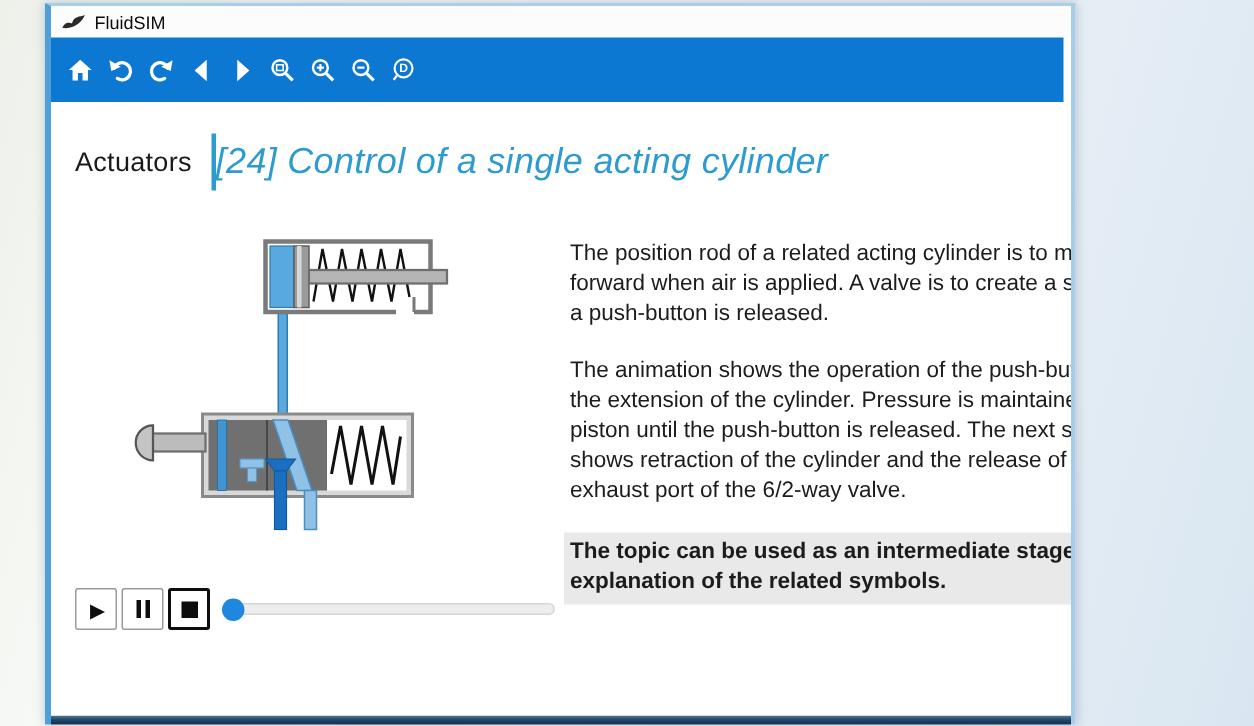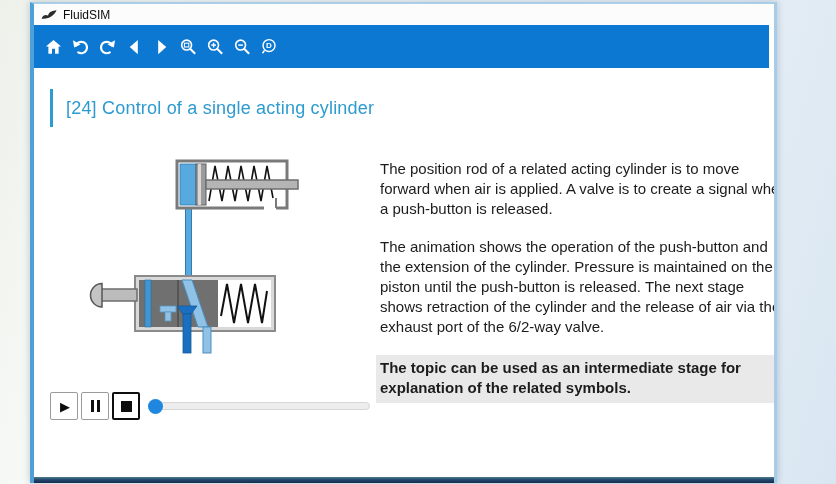--- a/index.html
+++ b/index.html
@@ -1,39 +1,39 @@
 <!DOCTYPE html>
 <html><head>
 <meta charset="utf-8">
 <style>
   * { margin:0; padding:0; box-sizing:border-box; }
   html,body { width:836px; height:484px; overflow:hidden;
     font-family:"Liberation Sans", sans-serif;
     background:linear-gradient(105deg,#edf1ea 0%,#f8faf7 18%,#f2f5f3 35%,#e9f0f6 70%,#d9e6f1 100%);
   }
-  .window { position:absolute; left:30px; top:2px; width:747px; height:481px;
+  .window { position:absolute; left:30px; top:2px; width:687px; height:481px;
     display:flex; flex-direction:column;
     border-left:4px solid #4f9fd9; border-right:3px solid #a6cce7; border-top:2px solid #aacde8;
     box-shadow:0 0 7px rgba(40,70,110,.28); background:#fff; }
   .titlebar { height:21px; background:#fcfcfc; display:flex; align-items:center; padding-left:7px; flex:0 0 auto; }
   .titlebar .logo { width:16px; height:12px; margin-right:6px; }
   .titlebar .title { font-size:12px; color:#0c0c0c; }
   .toolbar { height:43px; background:#0d78d1; margin-right:5px; display:flex; align-items:center;
     padding-left:7px; gap:3px; flex:0 0 auto; }
   .tbtn { width:24px; height:26px; display:flex; align-items:center; justify-content:center;
     background:transparent; border:none; cursor:pointer; }
   .tbtn svg { width:19px; height:18px; display:block; }
   .content { flex:1 1 auto; background:#ffffff; position:relative; overflow:hidden; }
   .bottomstrip { height:6px; flex:0 0 auto;
     background:linear-gradient(#4e7d8e 0%, #24486e 45%, #152d4e 100%); }
 
   .headrow { position:absolute; left:16px; top:21px; display:flex; align-items:center; }
   .category { font-size:18px; color:#1a1a1a; padding-right:13px; letter-spacing:.2px; }
   .headdivider { width:3px; height:38px; background:#2d9bd0; }
-  .pagetitle { font-size:18px; color:#2d9bd0; padding-left:13px; letter-spacing:.2px; }
+  .pagetitle { font-size:24px; color:#2d9bd0; letter-spacing:.2px;font-style:italic; }
 
   .diagram { position:absolute; left:51px; top:80px; width:285px; height:225px; }
 
   .textcol { position:absolute; left:346px; top:91px; width:408px; }
   .textcol p { font-size:15px; line-height:20px; color:#1c1c1c; margin:0 0 18px 0; }
   .textcol p.highlight { background:#e9e9e9; margin-top:12px; padding:3px 6px 5px 4px; margin-left:-4px;font-weight:bold; }
 
   .controls { position:absolute; left:16px; top:324px; display:flex; align-items:center; }
   .pbtn { width:28px; height:28px; background:#fff; border:1px solid #9a9a9a; border-radius:2px;
     margin-right:3px; display:flex; align-items:center; justify-content:center; cursor:pointer; padding:0; }
@@ -116,20 +116,21 @@
         <circle cx="9.5" cy="7.5" r="6.3" stroke="#fff" stroke-width="1.5" fill="none"></circle>
         <text x="9.5" y="10.4" font-size="8.5" font-weight="bold" fill="#fff" text-anchor="middle" font-family="Liberation Sans, sans-serif">D</text>
         <line x1="4.8" y1="12.6" x2="2.6" y2="15.6" stroke="#fff" stroke-width="1.6"></line>
       </svg>
     </button>
   </div>
 
   <div class="content">
 
     <div class="headrow">
+      <span class="category">Actuators</span>
       <span class="headdivider"></span>
       <span class="pagetitle">[24] Control of a single acting cylinder</span>
     </div>
 
     <svg class="diagram" viewBox="0 0 285 225">
 
       <rect x="100.5" y="56" width="6" height="78" fill="#57a9de" stroke="#2e7cb4" stroke-width="1"></rect>
 
       <g>
         <rect x="92" y="13" width="110" height="47" fill="#ffffff" stroke="#7a7a7a" stroke-width="3"></rect>

